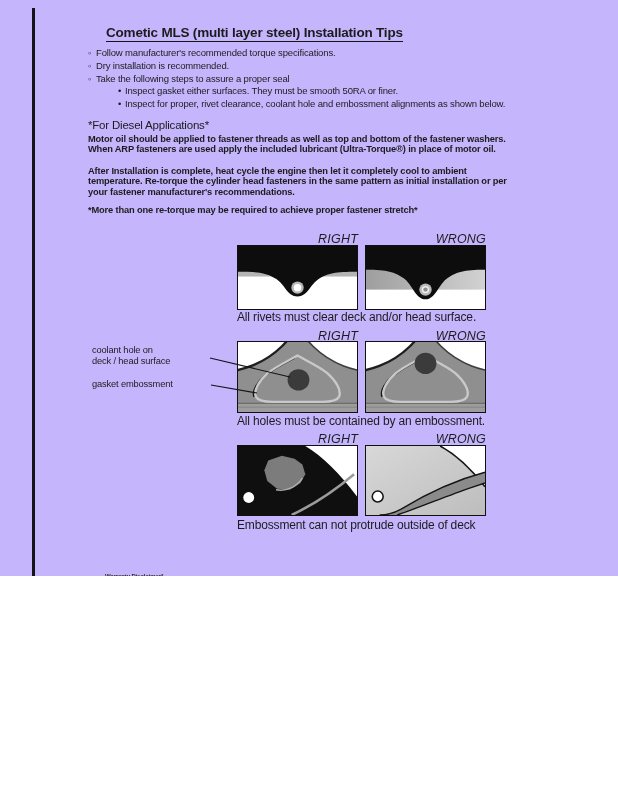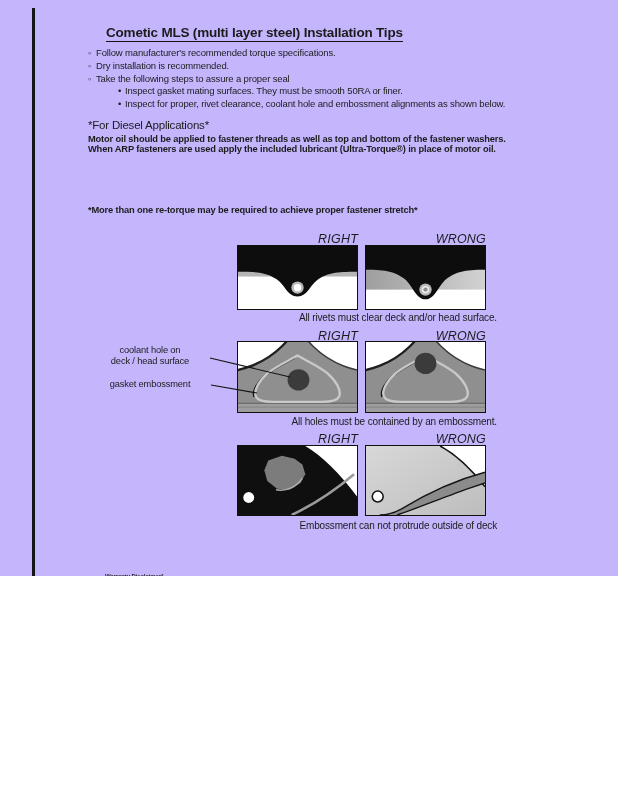--- a/index.html
+++ b/index.html
@@ -17,23 +17,23 @@
   .b-sub{padding-left:30px;}
   .b-sub .b-marker{width:7px;}
 
   .diesel-h{position:absolute;left:88px;top:119px;font-size:11.5px;font-weight:normal;letter-spacing:-0.2px;}
   .para{position:absolute;left:88px;width:424px;font-size:9.3px;letter-spacing:-0.15px;line-height:10.4px;font-weight:bold;}
 
   .fig{position:absolute;left:237px;width:250px;}
   .fig-lbl{position:absolute;width:121px;text-align:right;font-size:12.5px;letter-spacing:0.2px;font-style:italic;}
   .fig-box{position:absolute;width:121px;border:1.6px solid #101010;box-sizing:border-box;background:#fff;}
   .fig-box svg{display:block;width:100%;height:100%;}
-  .caption{position:absolute;left:0;width:260px;font-size:10px;letter-spacing:-0.15px;line-height:11px;text-align:right;}
-
-  .ann{position:absolute;left:92px;width:116px;text-align:center;
+  .caption{position:absolute;left:0;width:260px;font-size:12px;letter-spacing:-0.15px;line-height:11px;}
+
+  .ann{position:absolute;left:92px;width:116px;text-align:left;
        font-size:9.3px;letter-spacing:-0.15px;line-height:10.5px;}
 
   .pointers{position:absolute;left:0;top:0;pointer-events:none;}
 
   .legal{position:absolute;left:105px;top:573px;width:414px;
          font-size:6px;line-height:7px;letter-spacing:-0.1px;color:#2a2a2a;}
   .legal .lg-h{font-weight:bold;margin:0 0 5px 0;}
   .legal p{margin:0 0 4.5px 0;white-space:pre-wrap;}
 
   .code{position:absolute;left:388px;top:760px;font-size:10px;letter-spacing:0.3px;color:#333333;}
@@ -55,30 +55,31 @@
     <div class="b-row">
       <span class="b-marker">◦</span>
       <span>Dry installation is recommended.</span>
     </div>
     <div class="b-row">
       <span class="b-marker">◦</span>
       <span>Take the following steps to assure a proper seal</span>
     </div>
     <div class="b-row b-sub">
       <span class="b-marker">•</span>
-      <span>Inspect gasket mating surfaces.  They must be smooth 50RA or finer.</span>
+      <span>Inspect gasket either surfaces.  They must be smooth 50RA or finer.</span>
     </div>
     <div class="b-row b-sub">
       <span class="b-marker">•</span>
       <span>Inspect for proper, rivet clearance, coolant hole and embossment alignments as shown below.</span>
     </div>
   </div>
 
   <div class="diesel-h">*For Diesel Applications*</div>
   <div class="para" style="top:134px">Motor oil should be applied to fastener threads as well as top and bottom of the fastener washers. When ARP fasteners are used apply the included lubricant (Ultra-Torque®) in place of motor oil.</div>
+  <div class="para" style="top:166px">After Installation is complete, heat cycle the engine then let it completely cool to ambient temperature. Re-torque the cylinder head fasteners in the same pattern as initial installation or per your fastener manufacturer's recommendations.</div>
   <div class="para" style="top:205px">*More than one re-torque may be required to achieve proper fastener stretch*</div>
 
   <div class="fig" style="top:232px">
     <div class="fig-lbl" style="left:0;top:0">RIGHT</div>
     <div class="fig-lbl" style="left:128px;top:0">WRONG</div>
     <div class="fig-box" style="left:0;top:13px;height:65px">
       <svg viewBox="0 0 121 65" preserveAspectRatio="none">
         <rect width="121" height="65" fill="#ffffff"></rect>
         <rect y="26" width="121" height="5.5" fill="#b4b4b4"></rect>
         <path d="M0,0 H121 V26.5 C99,26.5 91,28 82,34 C73,40 71,52 60.5,52 C50,52 48,40 39,34 C30,28 22,26.5 0,26.5 Z" fill="#0d0d0d"></path>

